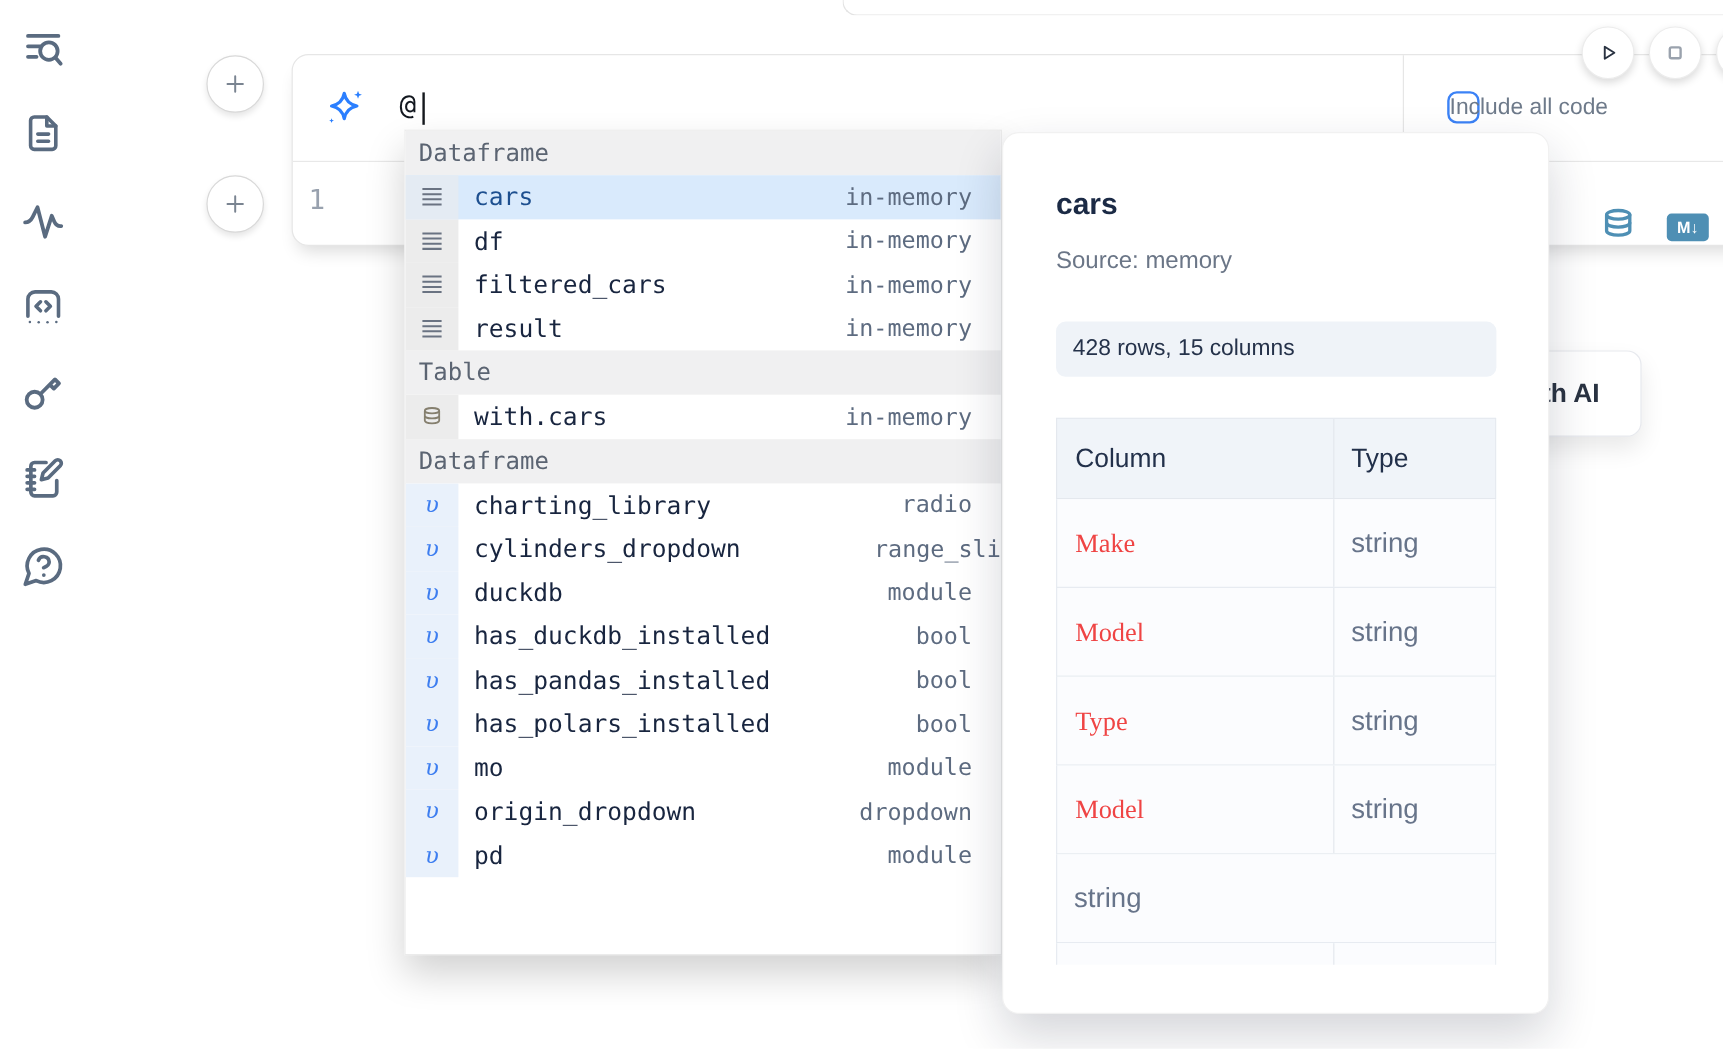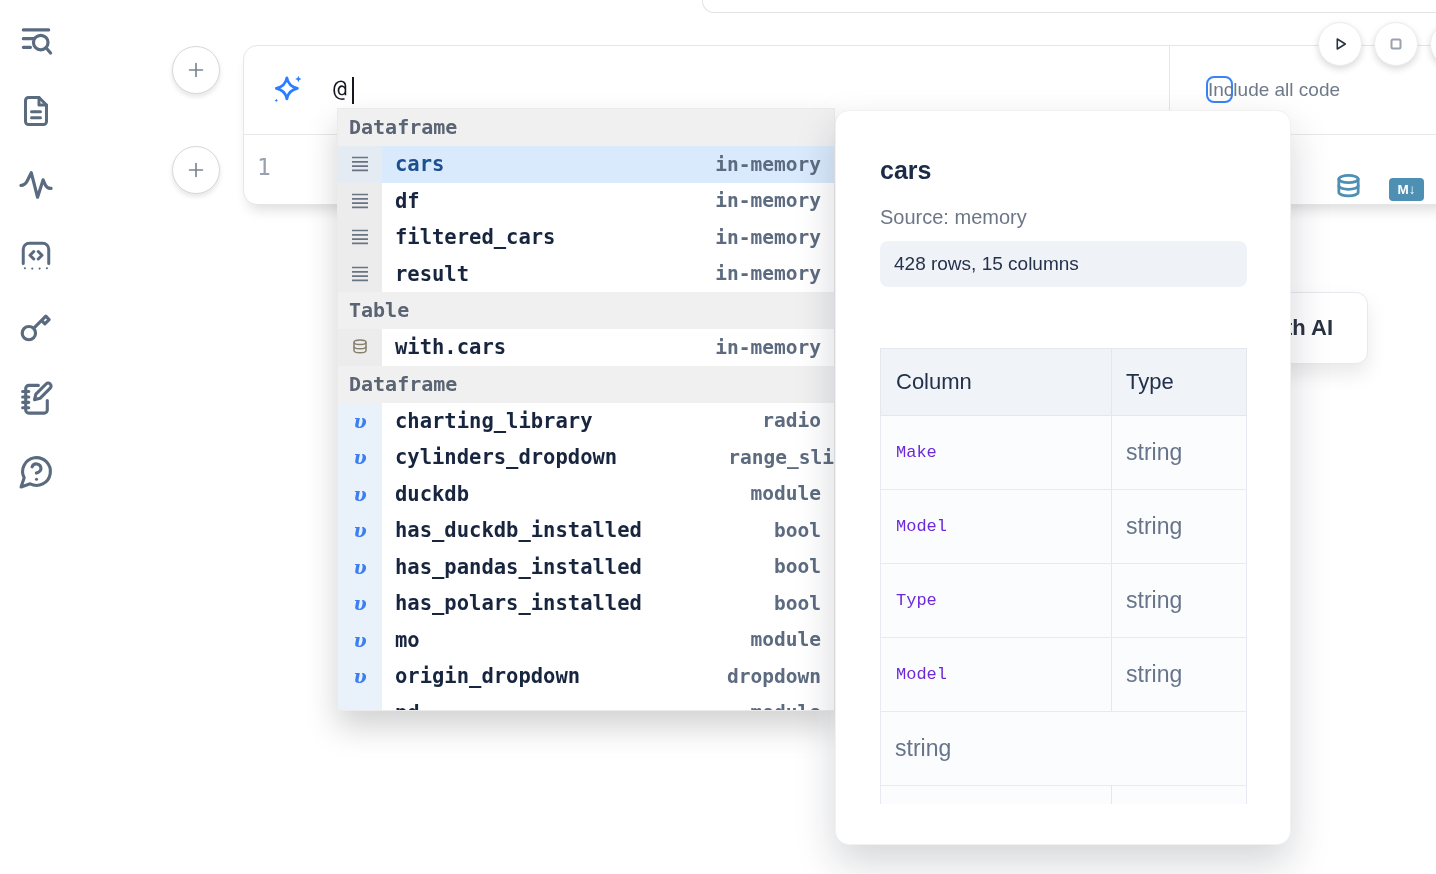--- a/index.html
+++ b/index.html
@@ -34,55 +34,55 @@
 
   
   .runbtn { position:absolute; width:44px; height:44px; border-radius:50%; background:#fff; border:1px solid #ececec;
             box-shadow:0 3px 7px rgba(0,0,0,.15); display:flex; align-items:center; justify-content:center; z-index:3; cursor:pointer; }
 
   
   .plus { position:absolute; width:48px; height:48px; border-radius:50%; background:#fff; border:1.5px solid #d8d8d8;
           box-shadow:0 3px 5px rgba(0,0,0,.10); display:flex; align-items:center; justify-content:center; z-index:2; cursor:pointer; }
 
   
-  .ac { position:absolute; left:337px; top:108px; width:498px; height:603px; background:#fff; border:1px solid #ebebeb;
-        box-shadow:0 16px 30px rgba(0,0,0,.18); z-index:6; overflow:hidden;font-weight:bold; }
+  .ac { position:absolute; left:337px; top:108px; width:498px; height:688px; background:#fff; border:1px solid #ebebeb;
+        box-shadow:0 16px 30px rgba(0,0,0,.18); z-index:6; overflow:hidden; }
   .ac-h { height:37px; background:#f0f0f1; color:#5b6472; font-family:"DejaVu Sans Mono",monospace; font-size:20px;
           line-height:37px; padding-left:11px; }
   .ac-row { display:flex; align-items:center; height:36.5px; background:#fff; cursor:pointer; }
   .ic { width:44px; height:100%; flex:none; display:flex; align-items:center; justify-content:center; background:#ececec; }
   .ic.var { background:#e9f1fb; }
   .nm { font-family:"DejaVu Sans Mono",monospace; font-size:20.5px; color:#18253f; padding-left:13px; white-space:nowrap; }
-  .tp { margin-left:auto; font-family:"DejaVu Sans Mono",monospace; font-size:19.5px; color:#5d6b80; padding-right:13px; white-space:nowrap; }
+  .tp { margin-left:auto; font-family:"DejaVu Sans Mono",monospace; font-size:19.5px; color:#5d6b80; padding-right:24px; white-space:nowrap; }
   .tp.clip { padding-right:0; }
   .ac-row.sel { background:#d9eafc; }
   .ac-row.sel .ic { background:#e4ebf3; }
   .ac-row.sel .nm { color:#1d4f8f; }
   .vsym { font-family:"DejaVu Serif",serif; font-style:italic; color:#3d7ef0; font-size:19px; }
 
   
   .ai-btn { position:absolute; left:1150px; top:292px; width:218px; height:72px; background:#fff; border:1px solid #e7e9ee;
             border-radius:12px; box-shadow:0 10px 20px rgba(0,0,0,.09); z-index:5; display:flex; align-items:center;
             justify-content:flex-end; padding-right:34px; font-size:22px; font-weight:bold; color:#2a3342; cursor:pointer;
             white-space:nowrap; }
 
   
   .panel { position:absolute; left:835px; top:110px; width:456px; height:735px; background:#fff; border:1px solid #f1f1f1;
            border-radius:14px; box-shadow:0 18px 40px rgba(20,30,50,.18); z-index:10; }
   .p-title { position:absolute; left:44px; top:45px; font-size:25px; font-weight:bold; color:#1b2a45; }
   .p-src { position:absolute; left:44px; top:95px; font-size:20px; color:#6b7687; }
-  .p-badge { position:absolute; left:44px; top:130px; width:367px; height:46px; background:#eff3f8; border-radius:8px;
+  .p-badge { position:absolute; left:44px; top:157px; width:367px; height:46px; background:#eff3f8; border-radius:8px;
              font-size:19px; color:#25324a; line-height:46px; padding-left:14px; }
   .p-table { position:absolute; left:44px; top:237px; width:367px; height:456px; overflow:hidden; }
   .pt-head { display:flex; height:68px; background:#f0f4f9; border:1px solid #e4e8ee;text-align:center; }
   .pt-head .cell-c { font-size:22px; color:#22304a; }
   .pt-row { display:flex; height:74px; background:#fbfcfe; border:1px solid #e7ebf1; border-top:none; }
   .c1 { width:231px; display:flex; align-items:center; padding-left:15px; border-right:1px solid #e4e8ee; }
   .c2 { flex:1; display:flex; align-items:center; padding-left:14px; }
-  .pt-row .c1 { font-family:Liberation Mono, monospace; font-size:17px; color:#6d28d9; }
+  .pt-row .c1 { font-family:Liberation Serif, serif; font-size:22px; color:#ef4444; }
   .pt-row .c2 { font-size:23px; color:#67748a; }
 </style>
 </head>
 <body>
 
 <div class="sidebar">
   <div class="sb-btn" style="top:21px">
     <svg class="icon" width="38" height="38" viewBox="0 0 24 24">
         <path d="M4 5h16M4 10.5h6.5M4 16h4.5"></path>
         <circle cx="15" cy="13" r="4.6"></circle>

